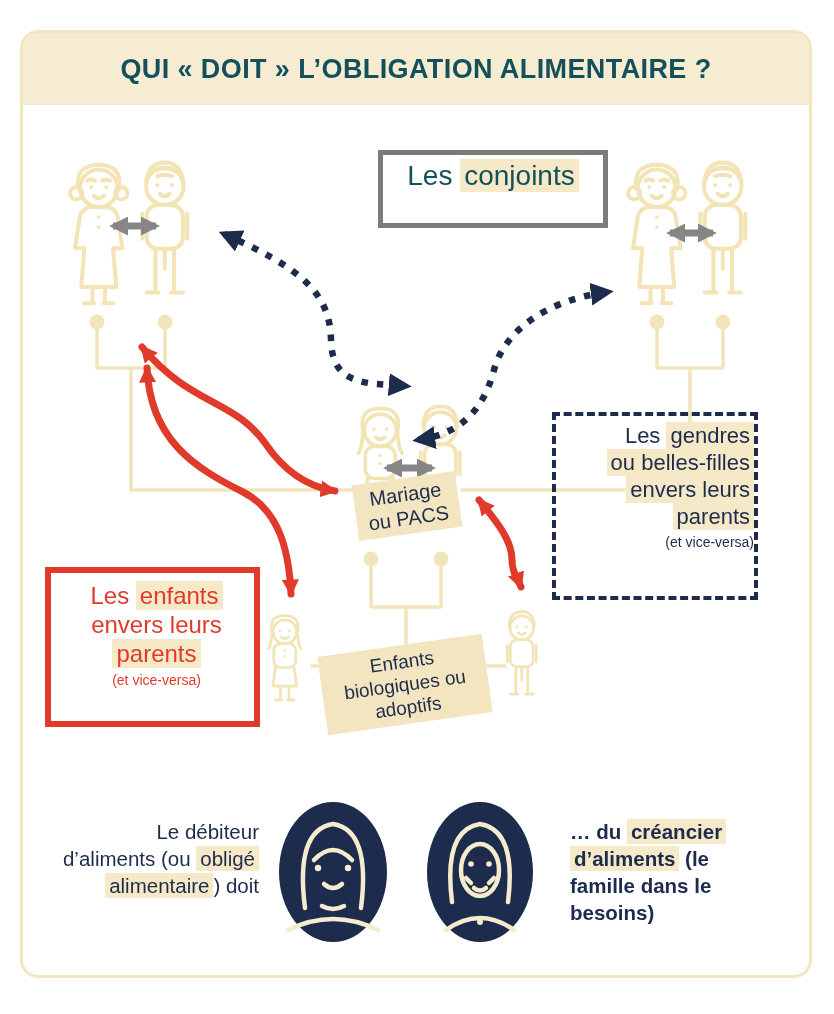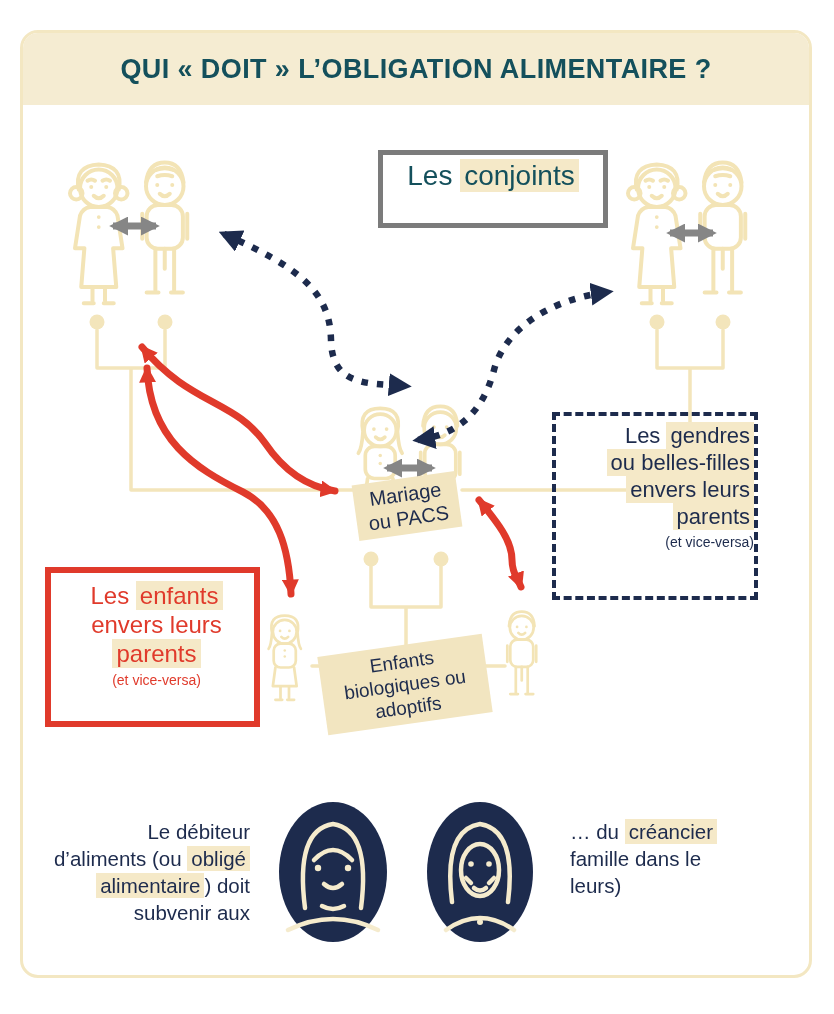--- a/index.html
+++ b/index.html
@@ -21,22 +21,22 @@
   #gendres-box .small, #enfants-box .small{font-size:14px;line-height:24px;}
   #enfants-box{left:45px;top:567px;width:215px;height:160px;border:6px solid #e03a2b;background:#ffffff;
         color:#e03a2b;font-size:24px;line-height:29px;text-align:center;padding-top:8px;padding-left:8px;}
   .tilt-label{background:#f2e5c0;color:#1d2b4d;text-align:center;font-weight:500;}
   #mariage-label{left:355px;top:478px;width:104px;padding:4px 2px;font-size:20px;line-height:24px;
         transform:rotate(-8deg);}
   #enfantsbio-label{left:322px;top:645px;width:166px;padding:5px 2px;font-size:19px;line-height:23px;
         transform:rotate(-8deg);}
   
   .footer-text{color:#1d2b4d;font-size:20.5px;line-height:27px;}
-  #debiteur-text{left:32px;top:818px;width:218px;text-align:right;}
-  #creancier-text{left:570px;top:818px;width:200px;text-align:left;}
+  #debiteur-text{left:41px;top:818px;width:218px;text-align:right;}
+  #creancier-text{left:570px;top:818px;width:200px;text-align:left;font-weight:bold;}
   .line{display:block;}
 </style>
 </head>
 <body>
 
 <div id="stage">
   <div id="card">
     <div id="header-band">
       <span id="header-title">QUI « DOIT » L’OBLIGATION ALIMENTAIRE ?</span>
     </div>
@@ -211,21 +211,21 @@
   <div id="enfantsbio-label" class="abs tilt-label">
     <span class="line">Enfants</span>
     <span class="line">biologiques ou</span>
     <span class="line">adoptifs</span>
   </div>
 
   <div id="debiteur-text" class="abs footer-text">
     <span class="line">Le débiteur</span>
     <span class="line"><span>d’aliments (ou </span><span class="hl">obligé</span></span>
     <span class="line"><span class="hl">alimentaire</span><span>) doit</span></span>
-    <span class="line">subvenir aux</span>
   </div>
 
   <div id="creancier-text" class="abs footer-text">
     <span class="line"><span>… du </span><span class="hl">créancier</span></span>
+    <span class="line"><span class="hl">d’aliments</span><span> (le</span></span>
     <span class="line">famille dans le</span>
-    <span class="line">leurs)</span>
+    <span class="line">besoins)</span>
   </div>
 </div>
 
 </body></html>

